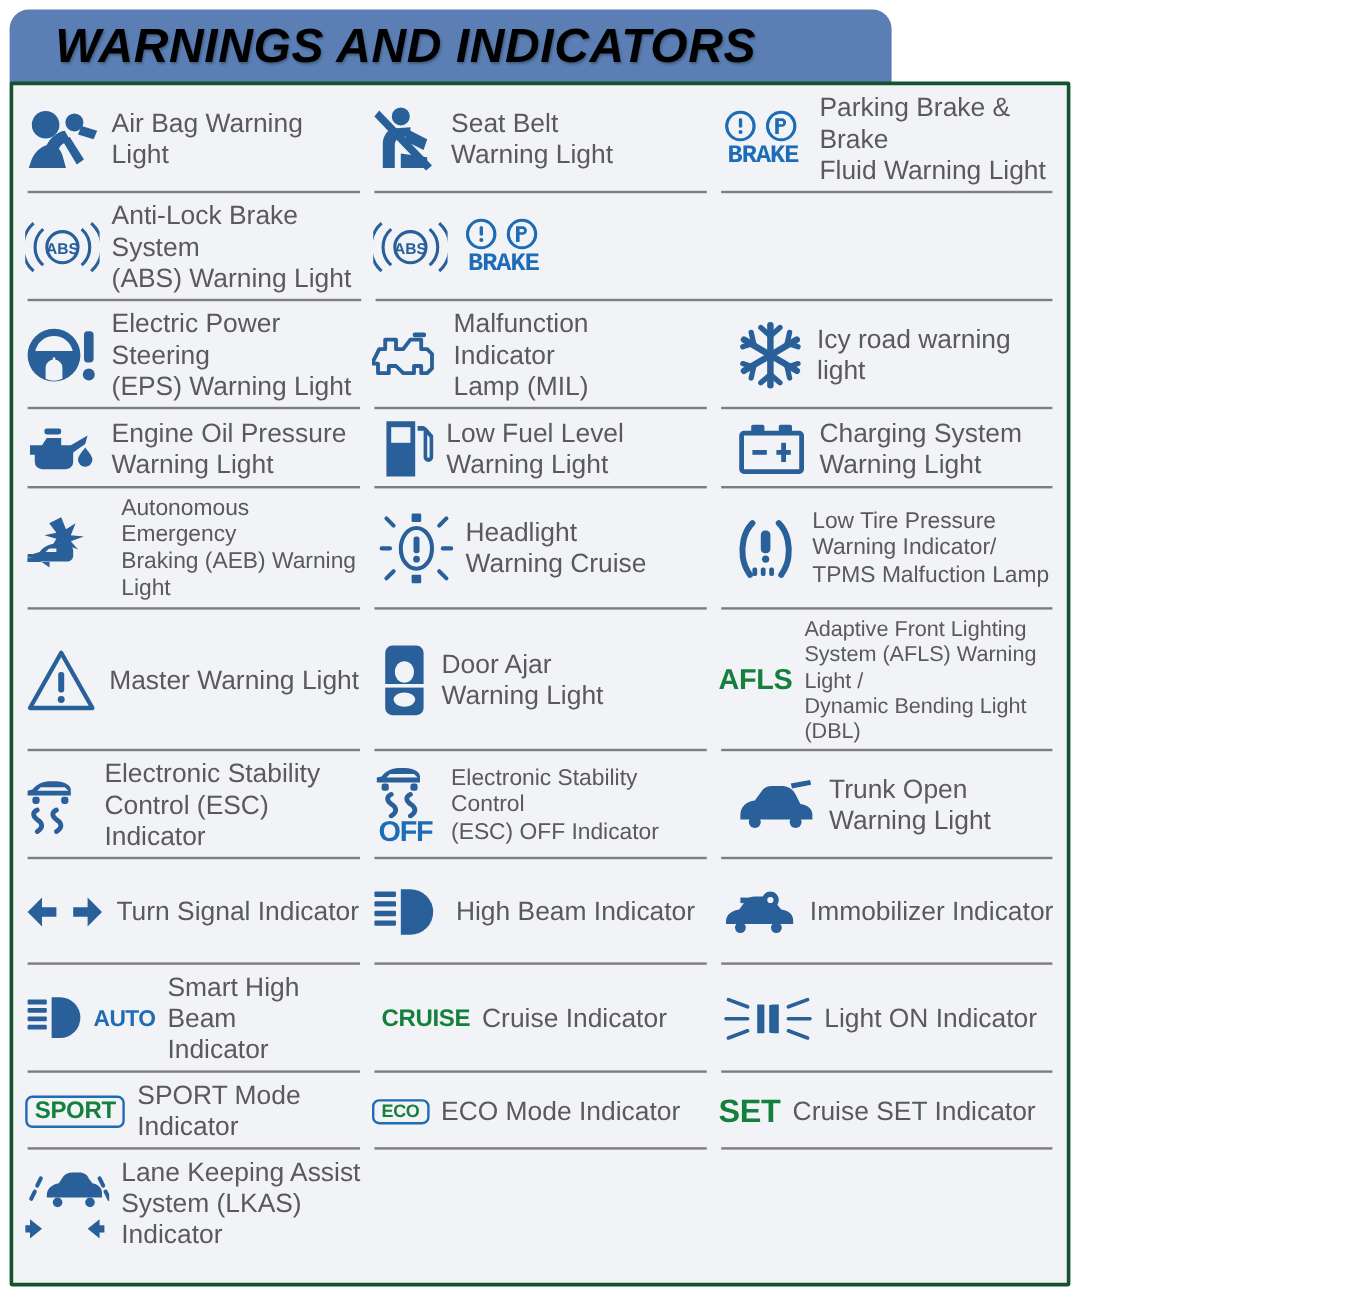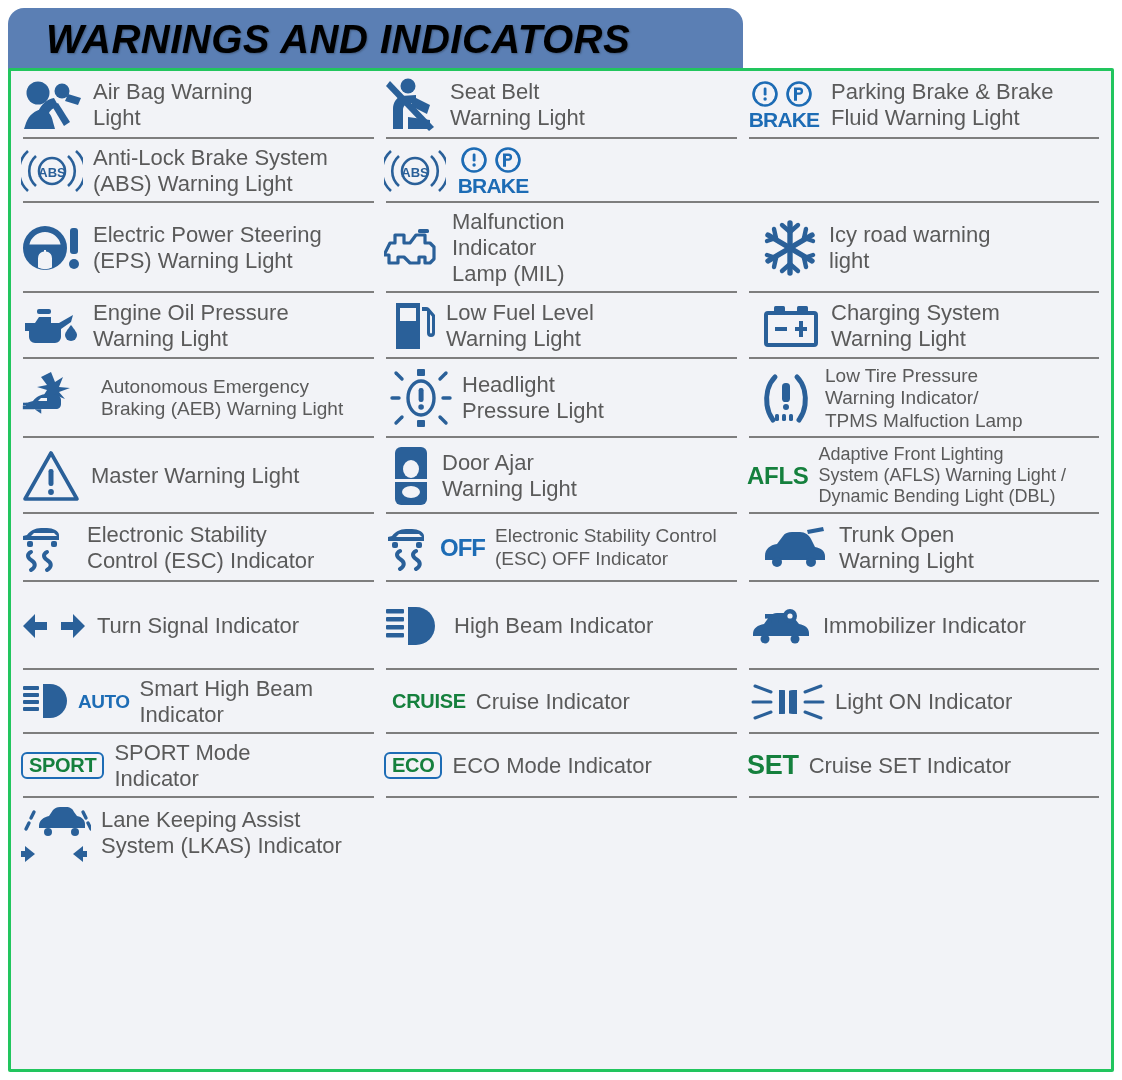--- a/index.html
+++ b/index.html
@@ -30,23 +30,23 @@
     font-style: italic;
     letter-spacing: 0.5px;
     white-space: nowrap;
     text-shadow: 1px 1px 2px rgba(0,0,0,0.28);
   }
 
   
   .panel {
     position: absolute;
     left: 8px; top: 68px;
-    width: 1106px; height: 1004px;
+    width: 884px; height: 1004px;
     background: #f2f3f7;
-    border: 3px solid #22c55e;
+    border: 3px solid #14532d;
     border-radius: 2px;
     padding: 0 6px;
   }
 
   
   .row {
     display: flex;
     width: 100%;
     position: relative;
   }
@@ -117,20 +117,21 @@
     font-size: 21px;
     letter-spacing: -0.8px;
     line-height: 1;
   }
   .brake-stack {
     display: flex;
     flex-direction: column;
     align-items: center;
     gap: 1px;
     color: #1d6cb5;
+    font-family: Liberation Mono, monospace;
   }
 </style>
 </head>
 <body>
 
 <div id="root">
 
   <div class="header-tab">
     <div class="header-title">WARNINGS AND INDICATORS</div>
   </div>
@@ -392,21 +393,21 @@
             <line x1="12" y1="12" x2="6" y2="6"></line>
                 <line x1="50" y1="12" x2="56" y2="6"></line>
             <line x1="12" y1="50" x2="6" y2="56"></line>
                 <line x1="50" y1="50" x2="56" y2="56"></line>
             <line x1="9" y1="31" x2="2" y2="31"></line>
                 <line x1="53" y1="31" x2="60" y2="31"></line>
           </g>
             </svg>
         </span>
         <span class="label">Headlight
-Pressure Light</span>
+Warning Cruise</span>
       </div>
 
       <div class="cell c3 ruled">
         <span class="icon" style="margin-left:10px">
           <svg width="58" height="54" viewBox="0 0 58 54">
               <g fill="none" stroke="#2a6099" stroke-width="5" stroke-linecap="round">
             <path d="M18 6 C10 14 9 26 10 34 C11 42 14 46 16 49"></path>
             <path d="M40 6 C48 14 49 26 48 34 C47 42 44 46 42 49"></path>
           </g>
           <g fill="#2a6099">
@@ -479,21 +480,21 @@
             <path d="M10 50 c5-3 5-7 0-10 c-4-3-4-6 0-8"></path>
             <path d="M26 50 c5-3 5-7 0-10 c-4-3-4-6 0-8"></path>
           </g>
             </svg>
         </span>
         <span class="label">Electronic Stability
 Control (ESC) Indicator</span>
       </div>
 
       <div class="cell c2 ruled">
-        <span class="icon" style="flex-direction:row;gap:0">
+        <span class="icon" style="flex-direction:column;gap:0">
           <svg width="56" height="46" viewBox="0 0 56 46">
               <g fill="#2a6099">
             <path d="M22 4 c-6 0-11 3-14 7 l-4 1 v4 h36 v-5 c0-4-6-7-12-7 Z m-10 8 l3-3 h20 l3 3 Z"></path>
             <rect x="8" y="17" width="6" height="6" rx="2"></rect>
             <rect x="32" y="17" width="6" height="6" rx="2"></rect>
           </g>
           <g fill="none" stroke="#2a6099" stroke-width="4" stroke-linecap="round">
             <path d="M16 44 c5-3 5-7 0-10 c-4-3-4-6 0-8"></path>
             <path d="M32 44 c5-3 5-7 0-10 c-4-3-4-6 0-8"></path>
           </g>
@@ -613,21 +614,21 @@
     </div>
 
     <div class="row">
       <div class="cell c1 ruled">
         <span class="icon txticon boxed" style="font-size:20px">SPORT</span>
         <span class="label">SPORT Mode
 Indicator</span>
       </div>
 
       <div class="cell c2 ruled">
-        <span class="icon txticon boxed" style="font-size:20px">ECO</span>
+        <span class="icon txticon boxed" style="font-size:15px">ECO</span>
         <span class="label">ECO Mode Indicator</span>
       </div>
 
       <div class="cell c3 ruled">
         <span class="icon txticon" style="font-size:27px">SET</span>
         <span class="label">Cruise SET Indicator</span>
       </div>
     </div>
 
     <div class="row">

